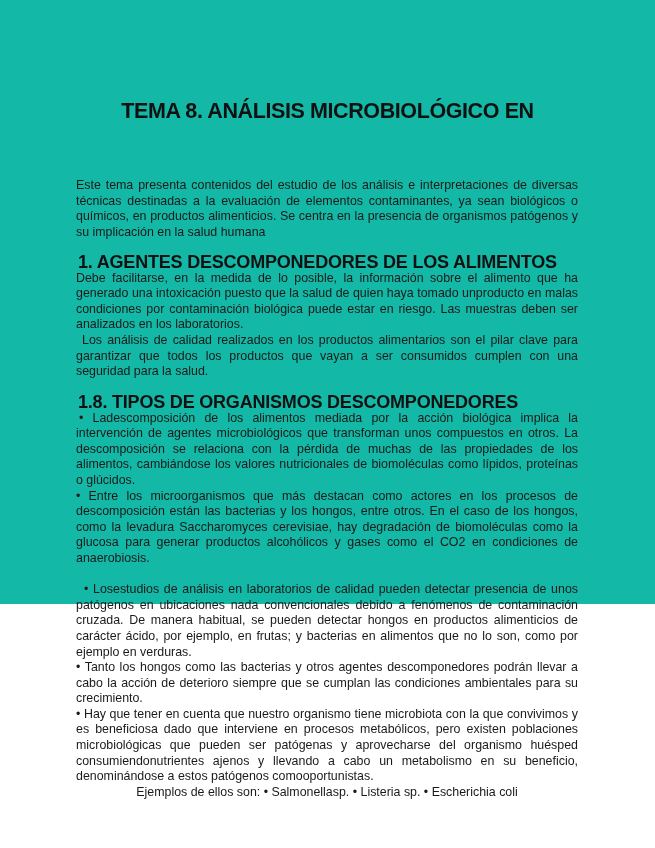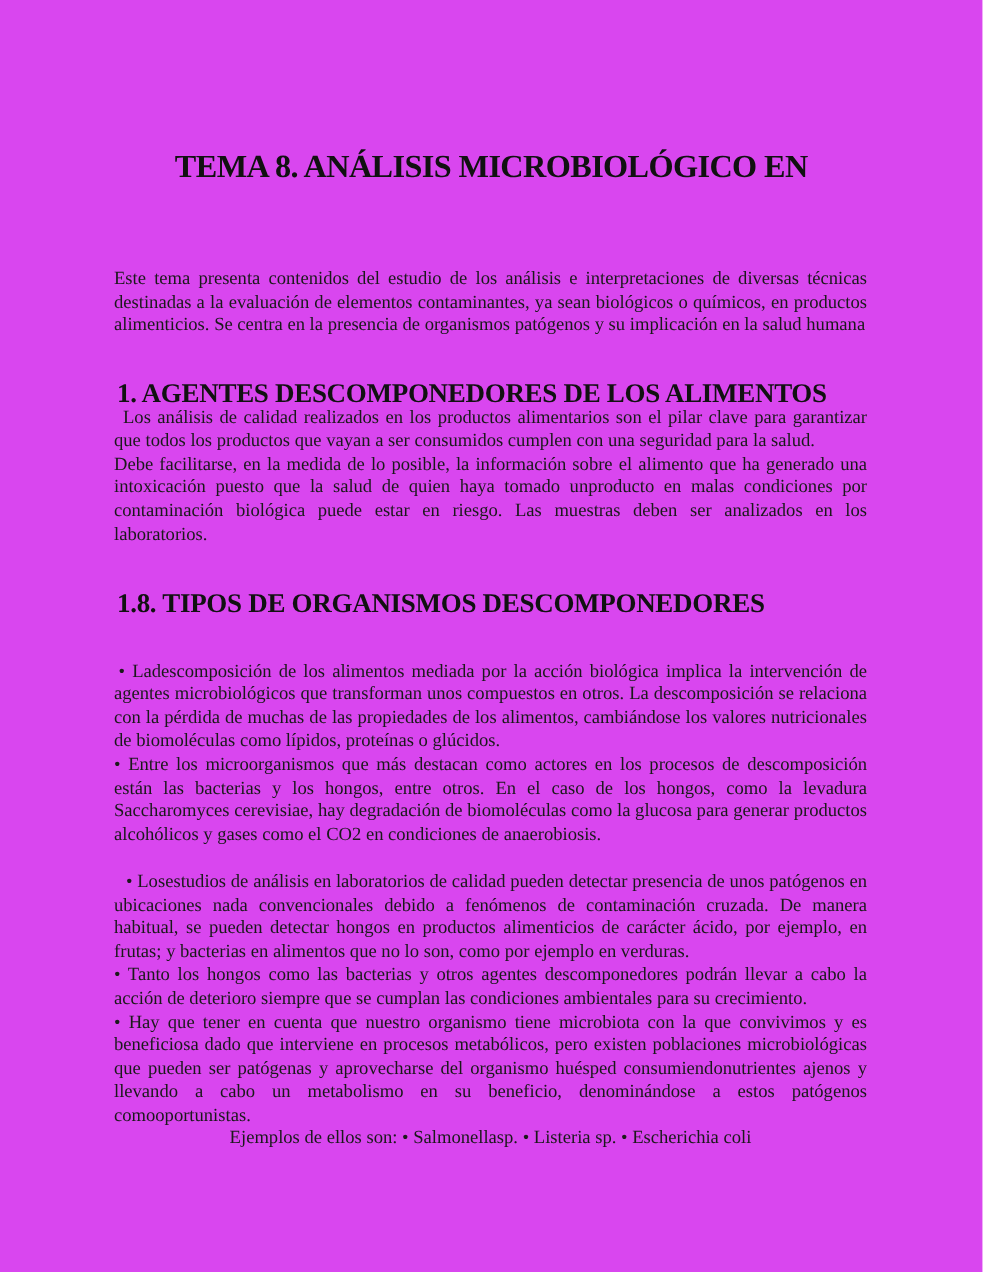--- a/index.html
+++ b/index.html
@@ -1,17 +1,17 @@
 <!DOCTYPE html>
 <html><head>
 <meta charset="utf-8">
 <style>
   html, body { margin: 0; padding: 0; background: #ffffff; }
   body { width: 655px; height: 848px; position: relative; overflow: hidden; font-family: "Liberation Sans", sans-serif; color: #111; }
-  .page { position: absolute; left: 0; top: 0; width: 655px; height: 848px; background: #d946ef; font-family: Liberation Serif, serif; }
+  .page { position: absolute; left: 0; top: 0; width: 655px; height: 604px; background: #14b8a6; }
   .title { position: absolute; left: 60px; width: 535px; top: 97px; text-align: center; font-weight: bold; font-size: 21.5px; line-height: 29px; letter-spacing: -0.4px; color: #111; }
   .block { position: absolute; left: 76px; width: 502px; font-size: 12.4px; line-height: 15.6px; text-align: justify; color: #1a1a1a; }
   .block p { margin: 0; }
   .heading { font-weight: bold; font-size: 18px; letter-spacing: -0.2px; color: #111; }
   .last { text-align-last: left; }
   .lastline { text-align: center; }
 </style>
 </head>
 <body>
 
@@ -20,27 +20,27 @@
   <div class="title">
     <div>TEMA 8. ANÁLISIS MICROBIOLÓGICO EN</div>
   </div>
 
   <div class="block" style="top:178px;">
     <p class="last">Este tema presenta contenidos del estudio de los análisis e interpretaciones de diversas técnicas destinadas a la evaluación de elementos contaminantes, ya sean biológicos o químicos, en productos alimenticios. Se centra en la presencia de organismos patógenos y su implicación en la salud humana</p>
   </div>
 
   <div class="block" style="top:255px;">
     <p class="heading" style="padding-left:2px;">1. AGENTES DESCOMPONEDORES DE LOS ALIMENTOS</p>
+    <p class="last">Debe facilitarse, en la medida de lo posible, la información sobre el alimento que ha generado una intoxicación puesto que la salud de quien haya tomado unproducto en malas condiciones por contaminación biológica puede estar en riesgo. Las muestras deben ser analizados en los laboratorios.</p>
     <p class="last" style="text-indent:6px;">Los análisis de calidad realizados en los productos alimentarios son el pilar clave para garantizar que todos los productos que vayan a ser consumidos cumplen con una seguridad para la salud.</p>
-    <p class="last">Debe facilitarse, en la medida de lo posible, la información sobre el alimento que ha generado una intoxicación puesto que la salud de quien haya tomado unproducto en malas condiciones por contaminación biológica puede estar en riesgo. Las muestras deben ser analizados en los laboratorios.</p>
   </div>
 
   <div class="block" style="top:395px;">
     <p class="heading" style="padding-left:2px;">1.8. TIPOS DE ORGANISMOS DESCOMPONEDORES</p>
-    <p class="last" style="text-indent:3px;margin-top:29px;">• Ladescomposición de los alimentos mediada por la acción biológica implica la intervención de agentes microbiológicos que transforman unos compuestos en otros. La descomposición se relaciona con la pérdida de muchas de las propiedades de los alimentos, cambiándose los valores nutricionales de biomoléculas como lípidos, proteínas o glúcidos.</p>
+    <p class="last" style="text-indent:3px;">• Ladescomposición de los alimentos mediada por la acción biológica implica la intervención de agentes microbiológicos que transforman unos compuestos en otros. La descomposición se relaciona con la pérdida de muchas de las propiedades de los alimentos, cambiándose los valores nutricionales de biomoléculas como lípidos, proteínas o glúcidos.</p>
     <p class="last">• Entre los microorganismos que más destacan como actores en los procesos de descomposición están las bacterias y los hongos, entre otros. En el caso de los hongos, como la levadura Saccharomyces cerevisiae, hay degradación de biomoléculas como la glucosa para generar productos alcohólicos y gases como el CO2 en condiciones de anaerobiosis.</p>
     <p style="height:15.6px;"></p>
     <p class="last" style="text-indent:8px;">• Losestudios de análisis en laboratorios de calidad pueden detectar presencia de unos patógenos en ubicaciones nada convencionales debido a fenómenos de contaminación cruzada. De manera habitual, se pueden detectar hongos en productos alimenticios de carácter ácido, por ejemplo, en frutas; y bacterias en alimentos que no lo son, como por ejemplo en verduras.</p>
     <p class="last">• Tanto los hongos como las bacterias y otros agentes descomponedores podrán llevar a cabo la acción de deterioro siempre que se cumplan las condiciones ambientales para su crecimiento.</p>
     <p class="last">• Hay que tener en cuenta que nuestro organismo tiene microbiota con la que convivimos y es beneficiosa dado que interviene en procesos metabólicos, pero existen poblaciones microbiológicas que pueden ser patógenas y aprovecharse del organismo huésped consumiendonutrientes ajenos y llevando a cabo un metabolismo en su beneficio, denominándose a estos patógenos comooportunistas.</p>
     <p class="lastline">Ejemplos de ellos son: • Salmonellasp. • Listeria sp. • Escherichia coli</p>
   </div>
 
 </div>
 

